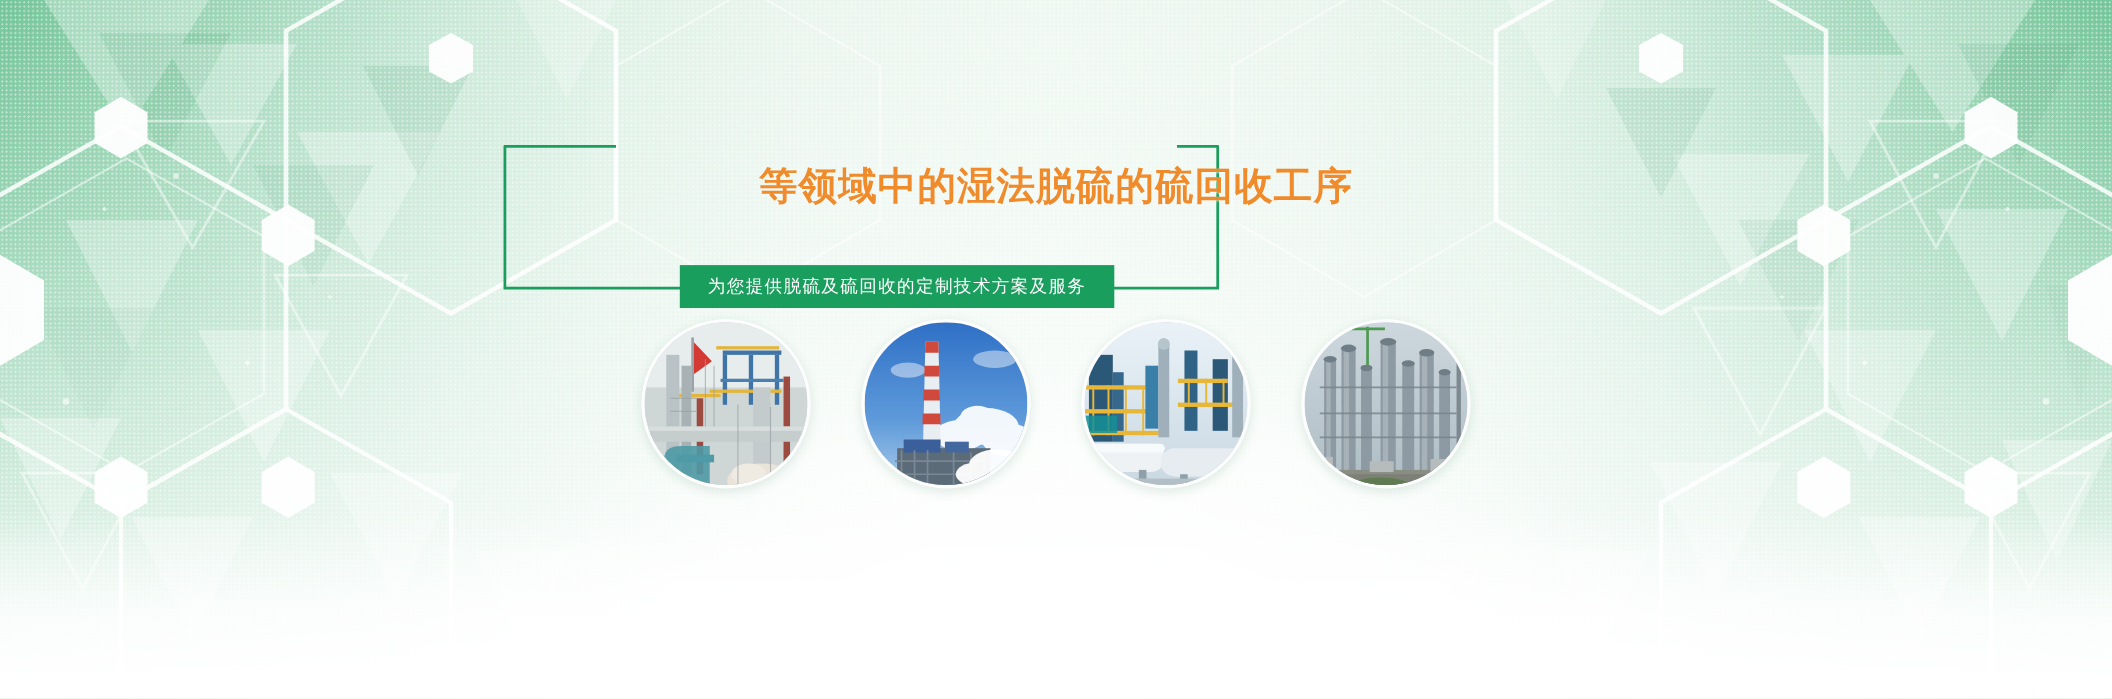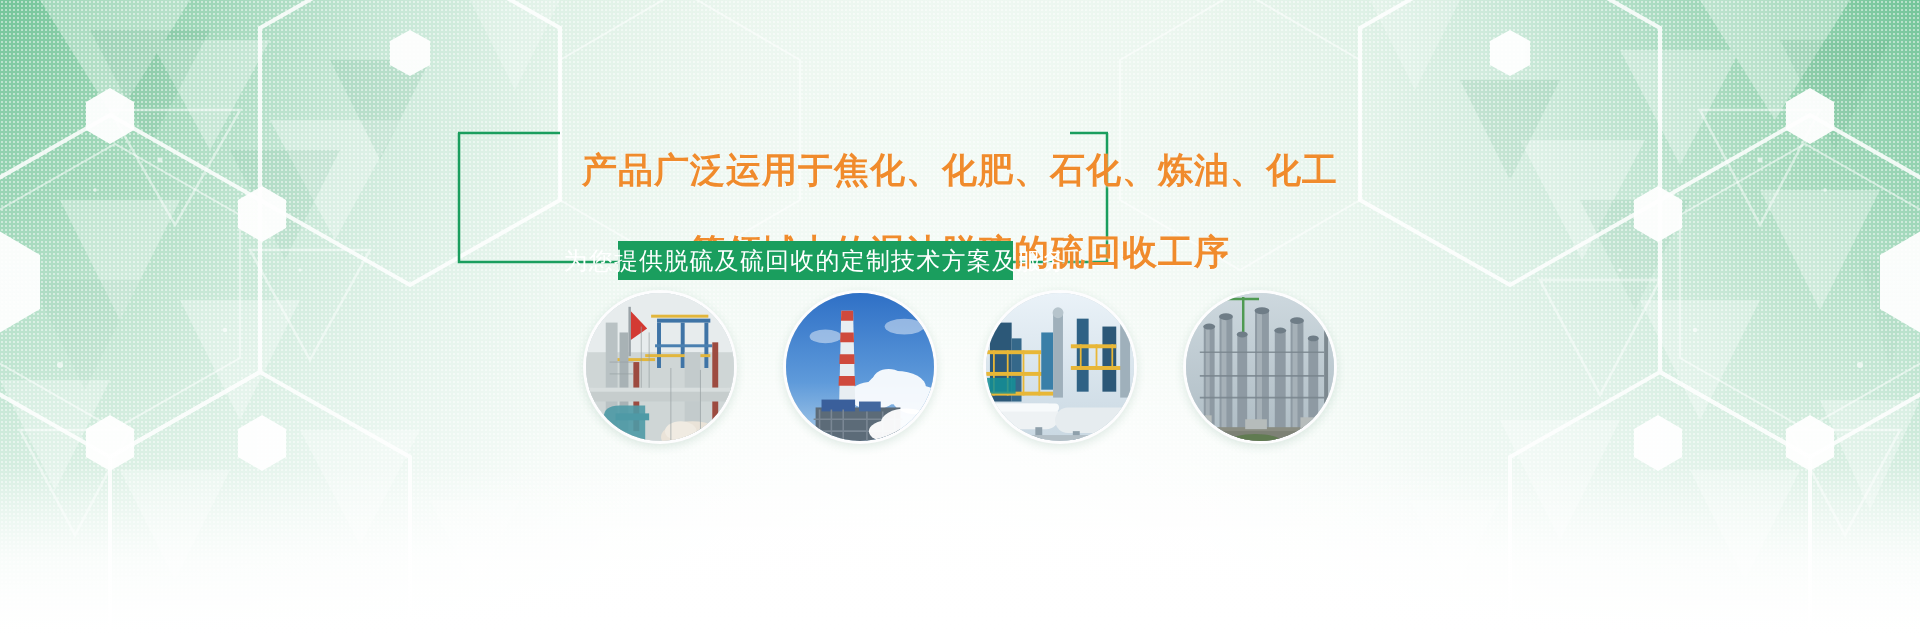--- a/index.html
+++ b/index.html
@@ -101,21 +101,21 @@
     top: 241px;
     width: 395px;
     height: 39px;
     background: #1a9e5e;
     display: flex;
     align-items: center;
     justify-content: center;
   }
   .subbar-text {
     color: #ffffff;
-    font-size: 24px;
+    font-size: 16px;
     font-weight: 400;
     letter-spacing: 1.2px;
     white-space: nowrap;
   }
 
   
   .photos {
     position: absolute;
     left: 0;
     right: 0;
@@ -265,21 +265,20 @@
           <path d="M 458 133 L 560 133"></path>
           <path d="M 459 133 L 459 262 L 620 262"></path>
 
           <path d="M 1070 133 L 1108 133"></path>
           <path d="M 1107 133 L 1107 262 L 1010 262"></path>
         </g>
       </svg>
     </div>
 
     <div class="headline">
-      <span class="ln">产品广泛运用于焦化、化肥、石化、炼油、化工</span>
       <span class="ln">等领域中的湿法脱硫的硫回收工序</span>
     </div>
 
     <div class="subbar">
       <span class="subbar-text">为您提供脱硫及硫回收的定制技术方案及服务</span>
     </div>
 
     <div class="photos">
 
       <div class="photo">

